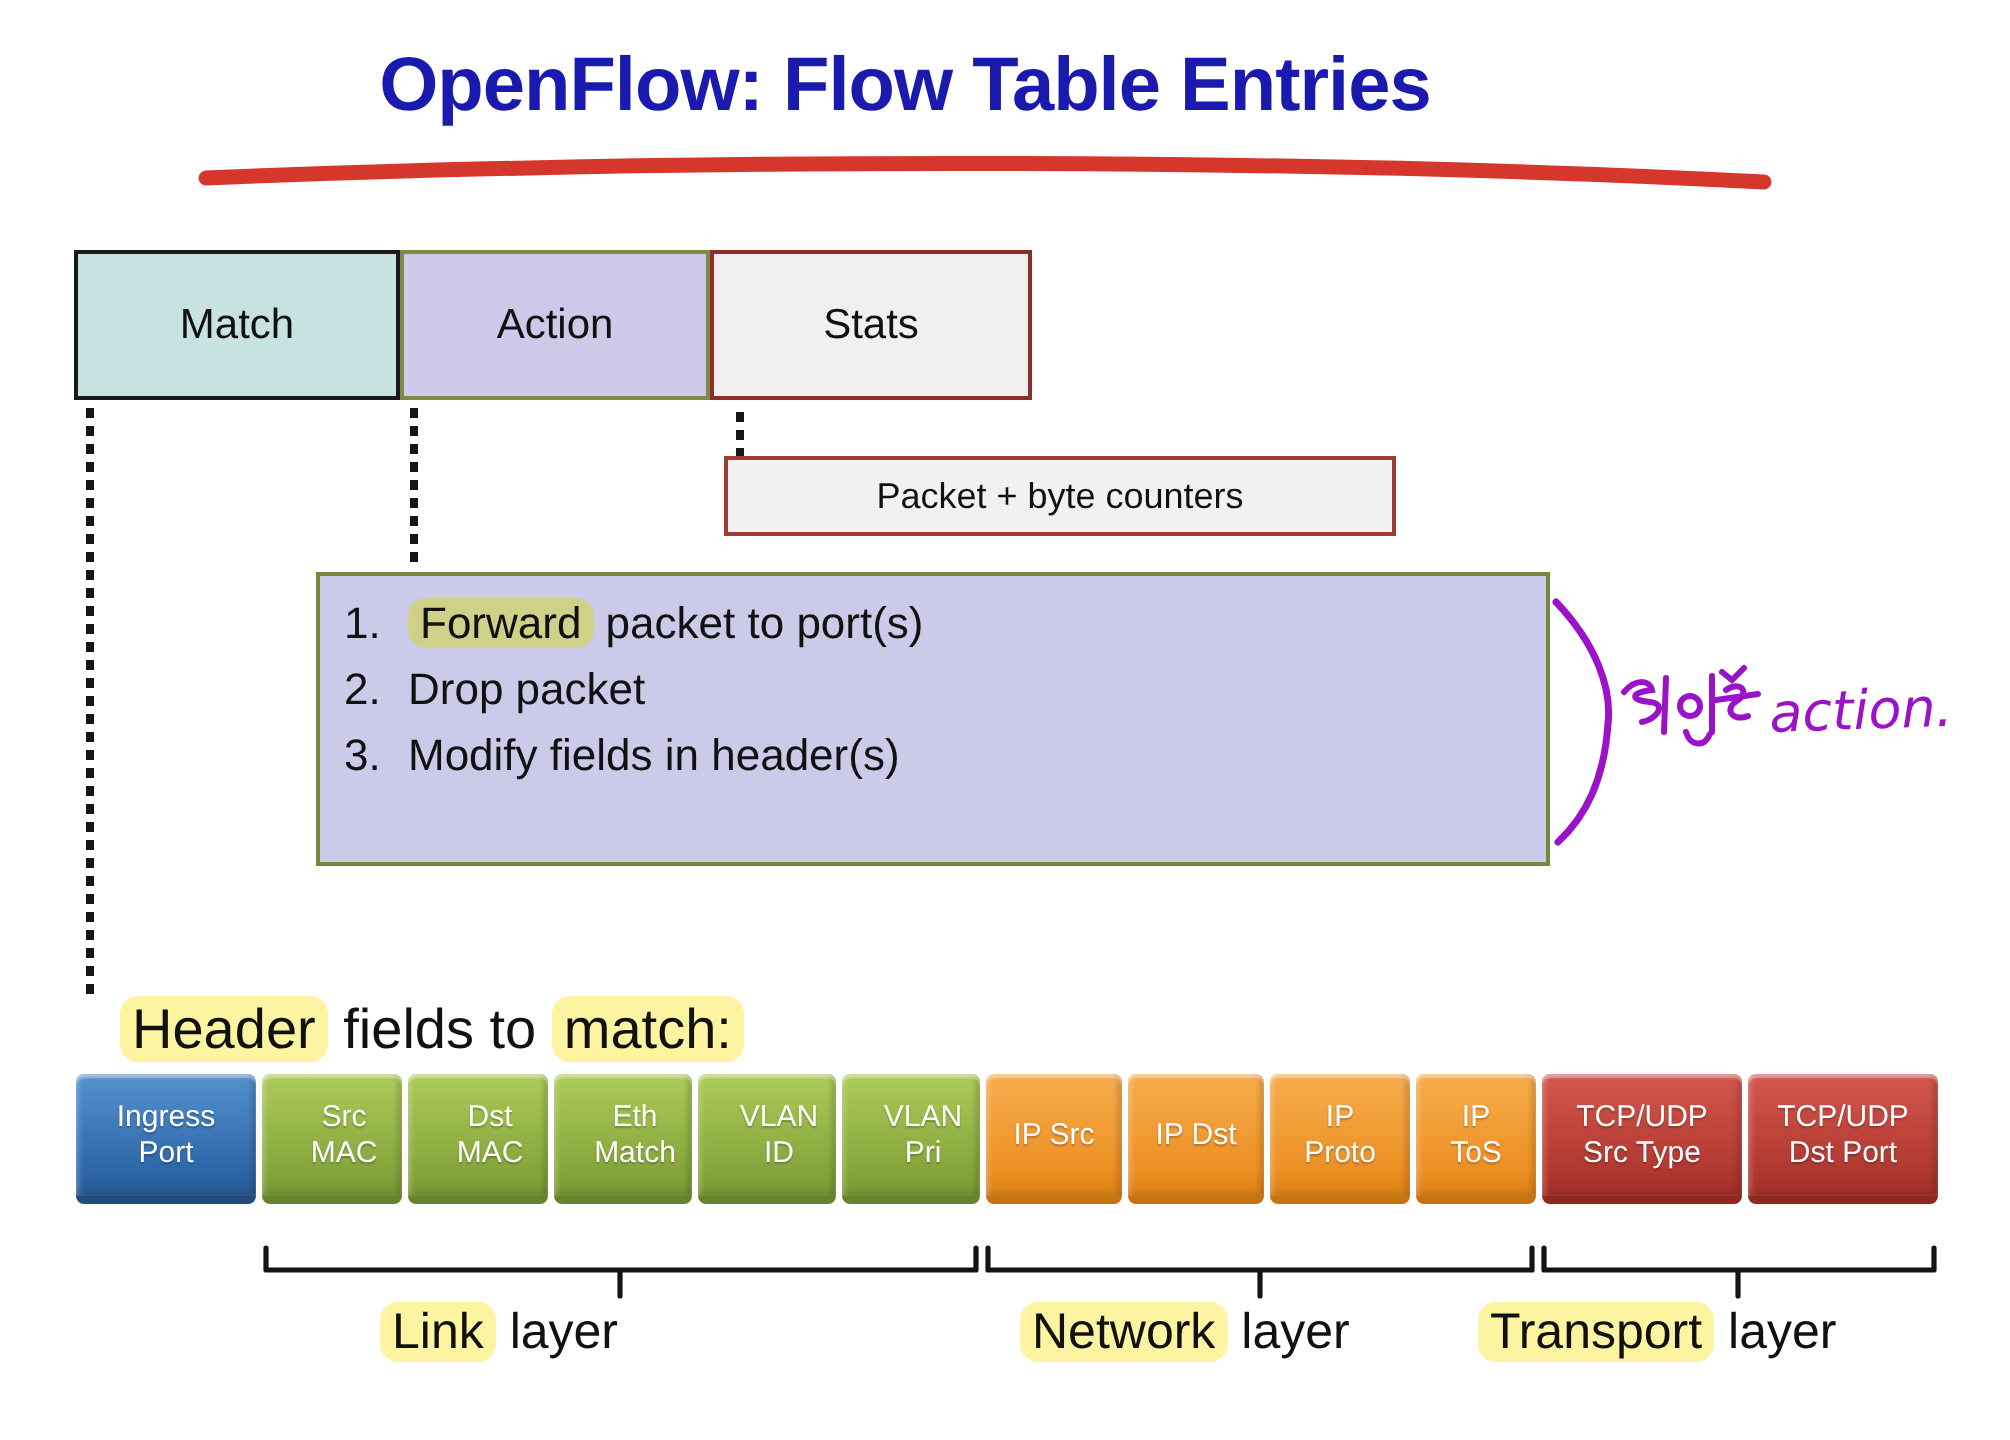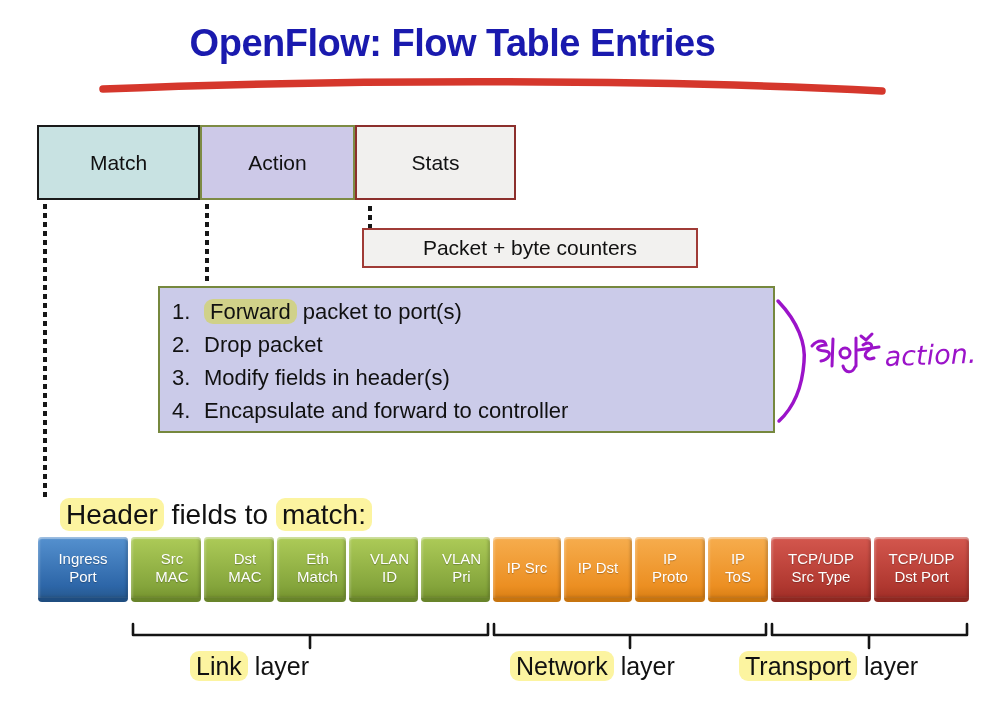--- a/index.html
+++ b/index.html
@@ -27,21 +27,21 @@
     position:absolute; width:4px;
     background:repeating-linear-gradient(180deg,#161616 0 5px,transparent 5px 9px);
   }
   .dl-match {left:43px;  top:204px; height:296px;}
   .dl-action{left:205px; top:204px; height:80px;}
   .dl-stats {left:368px; top:206px; height:22px;}
   
   .counters{
     position:absolute; left:362px; top:228px; width:336px; height:40px;
     background:#f2f1ef; border:2px solid #a03b36; box-sizing:border-box;
-    display:flex; align-items:center; justify-content:center; font-size:21px;
+    display:flex; align-items:center; justify-content:center; font-size:18px;
   }
   
   .actionbox{
     position:absolute; left:158px; top:286px; width:617px; height:147px;
     background:#cbcbe9; border:2px solid #76883e; box-sizing:border-box;
     padding:7px 0 0 12px; font-size:22px;
   }
   .ali{line-height:33px; white-space:pre;}
   .ali .num{display:inline-block; width:32px;}
   .hl-olive{background:#d0d189; border-radius:9px; padding:0 6px;}
@@ -100,21 +100,20 @@
   <div class="dotline dl-stats"></div>
 
   <div class="counters">
     <span>Packet + byte counters</span>
   </div>
 
   <div class="actionbox">
     <div class="ali"><span class="num">1.</span><span class="hl-olive">Forward</span><span> packet to port(s)</span></div>
     <div class="ali"><span class="num">2.</span><span>Drop packet</span></div>
     <div class="ali"><span class="num">3.</span><span>Modify fields in header(s)</span></div>
-    <div class="ali"><span class="num">4.</span><span>Encapsulate and forward to controller</span></div>
   </div>
 
   <svg class="pbrace" width="45" height="140">
     <path d="M8,9 C28,30 36,52 34,70 C32,98 23,116 9,129" fill="none" stroke="#9b13c9" stroke-width="3.5" stroke-linecap="round"></path>
   </svg>
   <svg class="scribble" width="205" height="58">
     <g fill="none" stroke="#9b13c9" stroke-width="3" stroke-linecap="round">
       <path d="M9,16 c6,-7 13,-6 14,-1 c-10,1 -12,5 -1,6 c9,1 3,9 -4,10"></path>
       <path d="M30,9 l-1,27"></path>
       <path d="M37,23 a5,5 0 1 0 10,0 a5,5 0 1 0 -10,0"></path>

